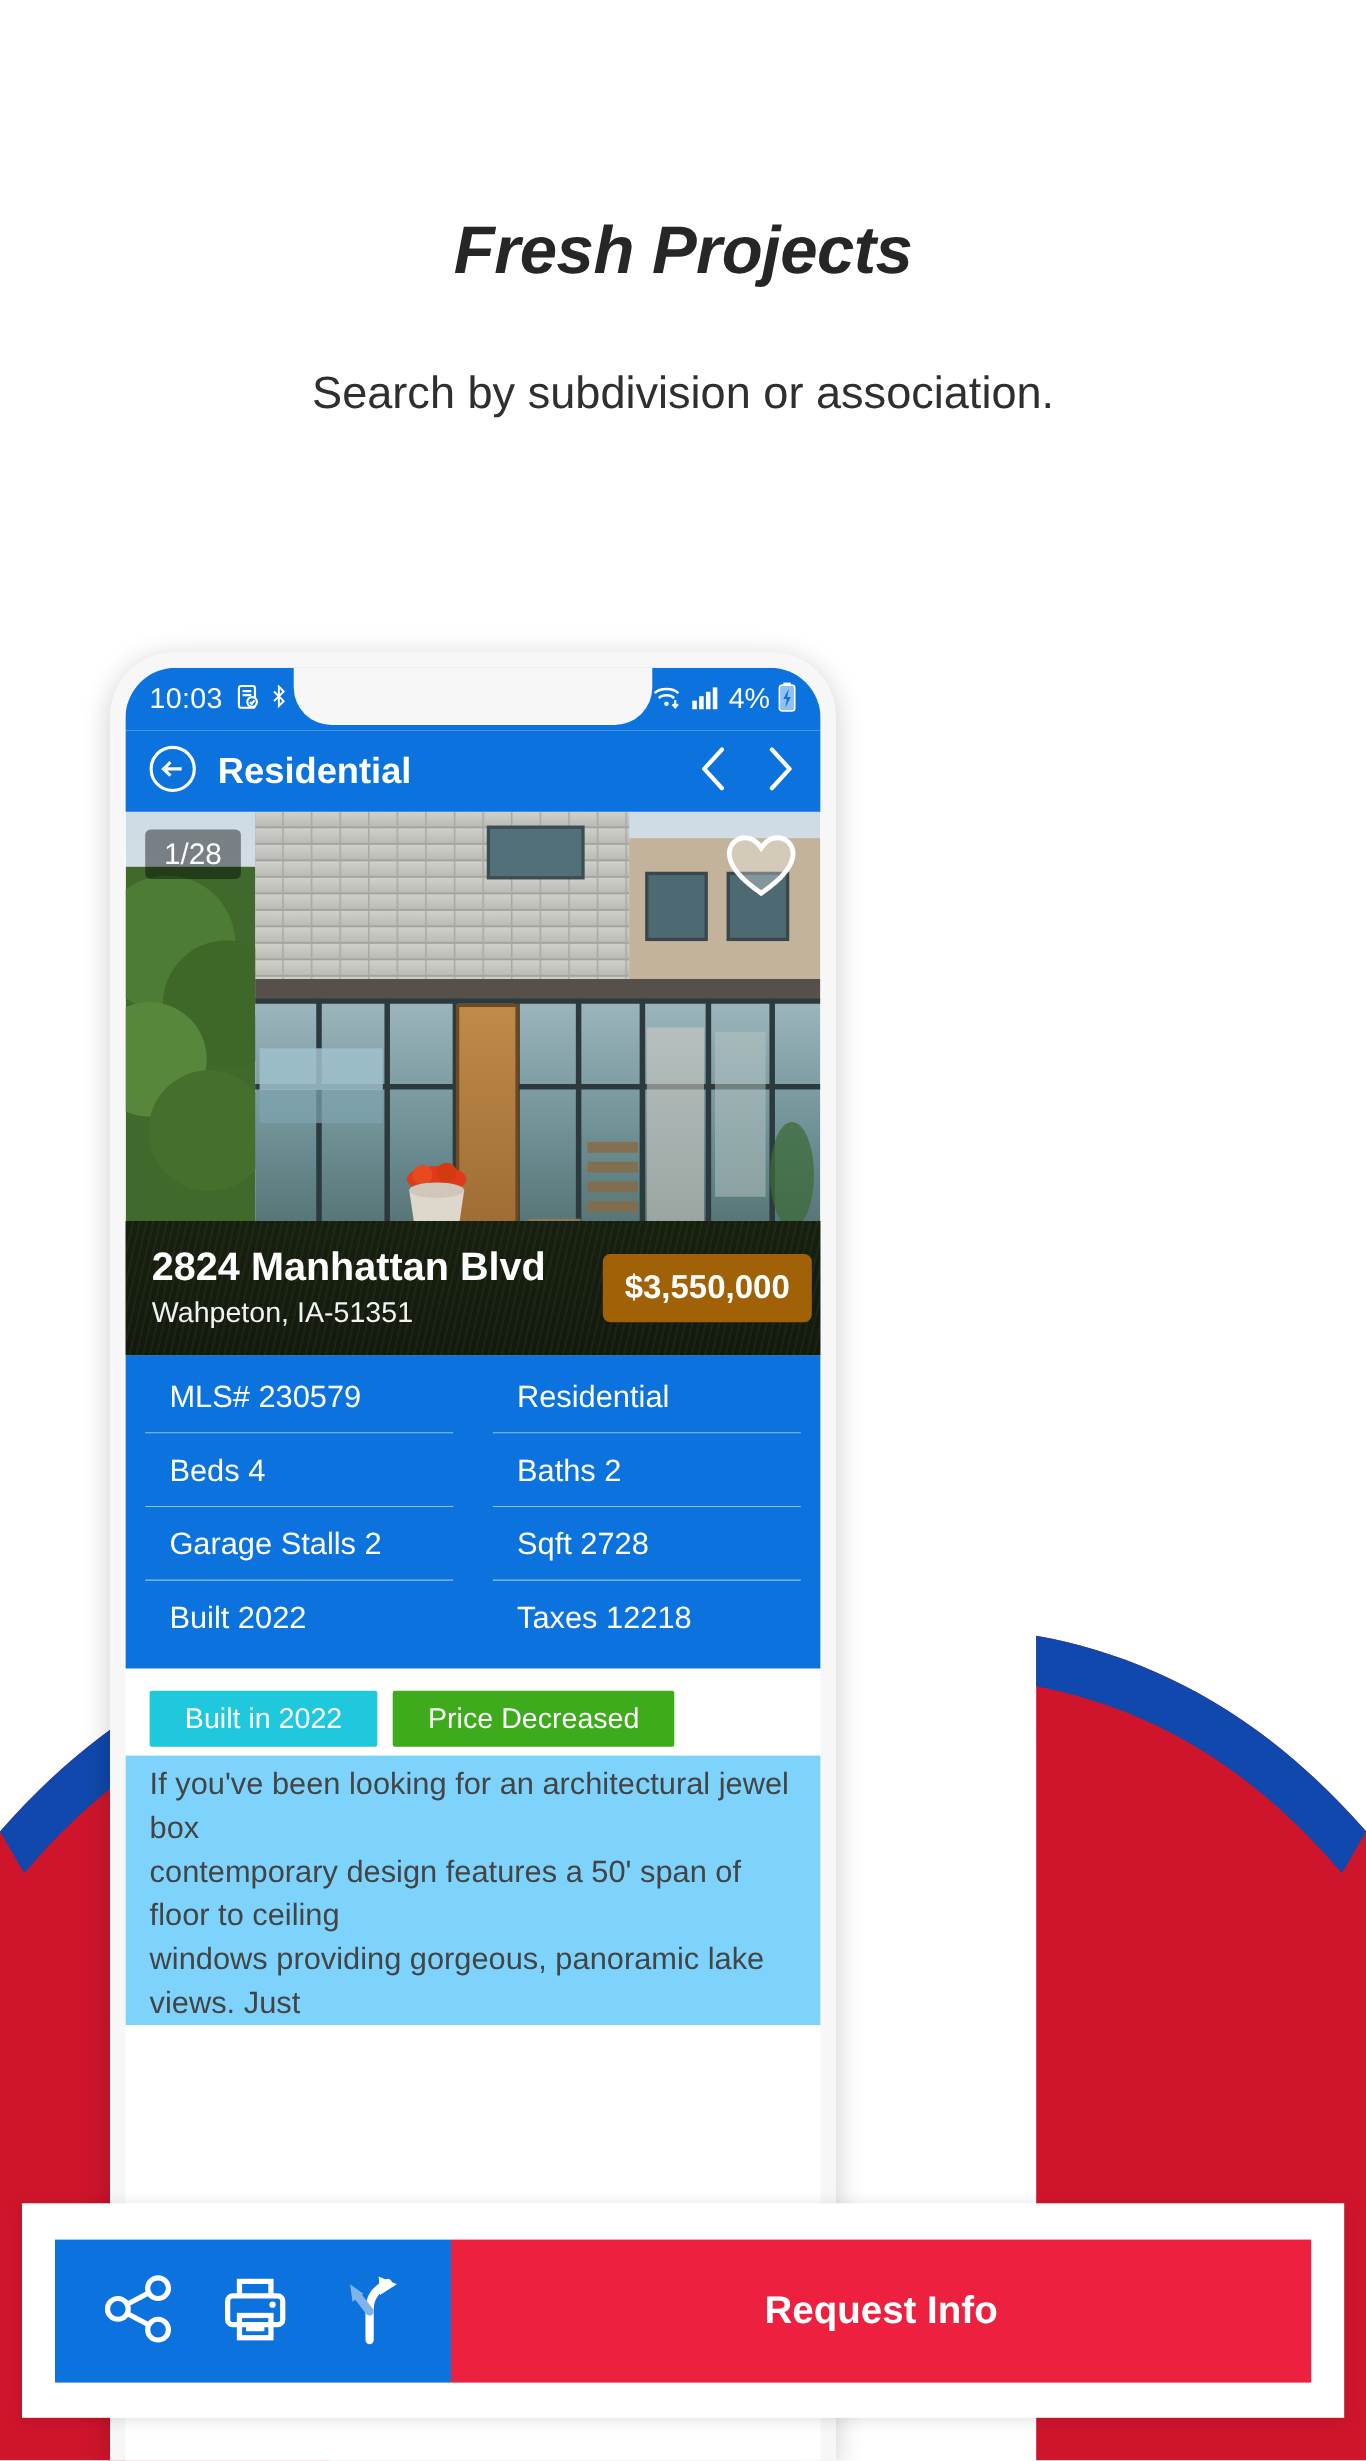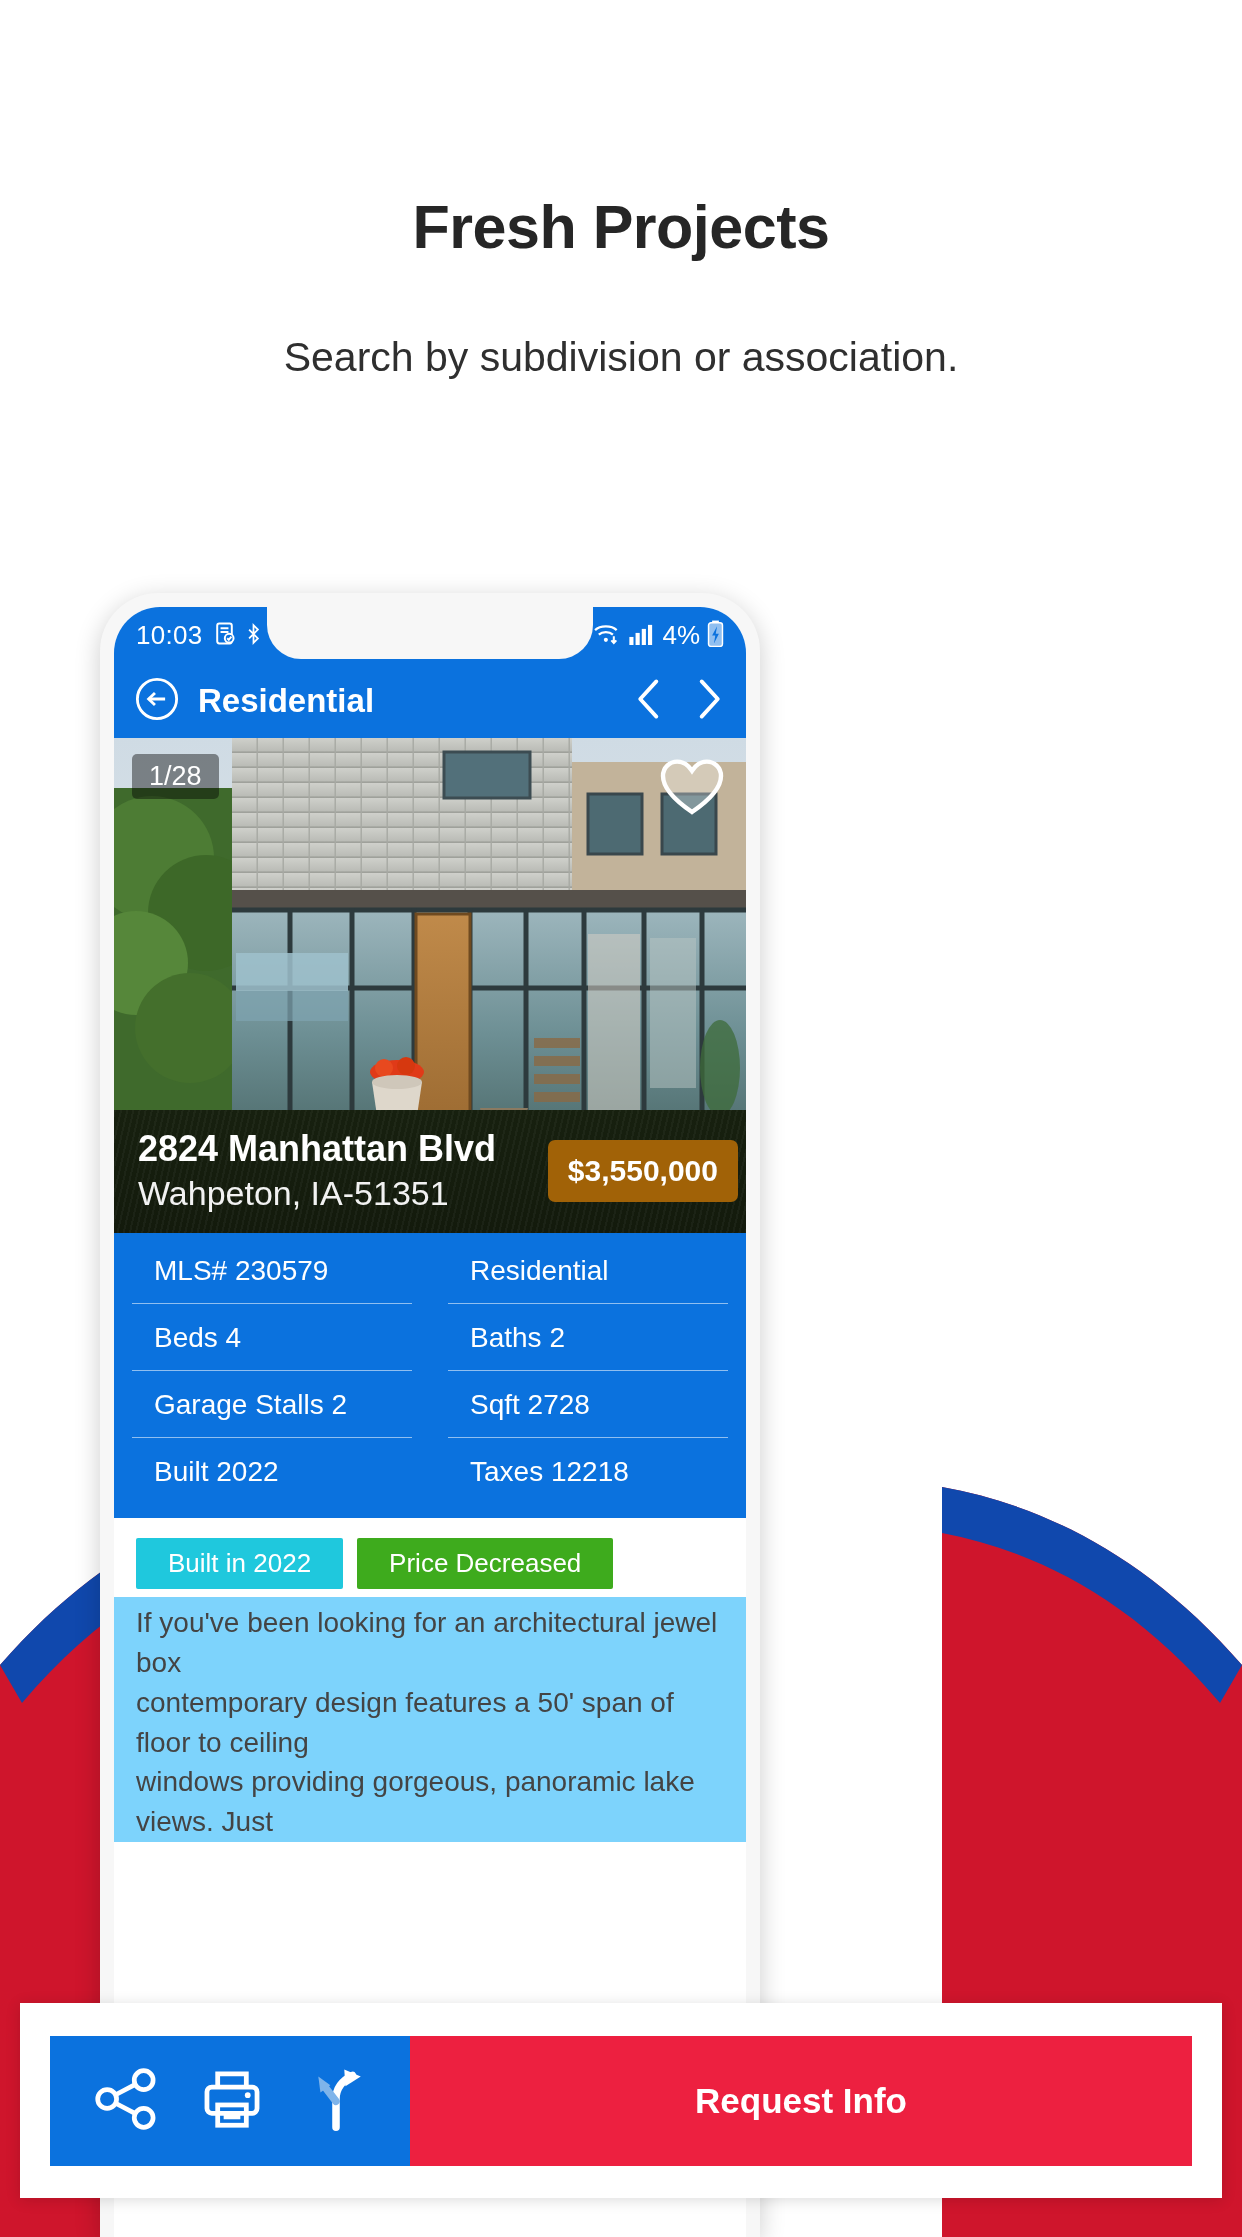--- a/index.html
+++ b/index.html
@@ -8,21 +8,21 @@
     background:#ffffff;
     font-family:"Liberation Sans", sans-serif;
     overflow:hidden;
   }
   #page { position:relative; width:1242px; height:2237px; background:#fff; overflow:hidden; }
 
   
   .hero-title {
     position:absolute; left:0; top:192px; width:1242px;
     text-align:center; font-size:61px; font-weight:bold;
-    color:#262626; letter-spacing:-0.5px;
+    color:#262626; letter-spacing:-0.5px;font-style:italic;
   }
   .hero-sub {
     position:absolute; left:0; top:334px; width:1242px;
     text-align:center; font-size:41px; font-weight:normal;
     color:#2f2f2f;
   }
 
   
   .deco { position:absolute; top:1255px; width:100%; height:982px; overflow:hidden; z-index:0; }
   .deco svg { display:block; }
@@ -85,21 +85,21 @@
     display:flex; align-items:center; justify-content:space-between;
   }
   .addr::before{
     content:""; position:absolute; inset:0;
     background:
       repeating-linear-gradient(103deg, rgba(255,255,255,.035) 0 2px, transparent 2px 6px),
       linear-gradient(180deg,#17200f 0%,#131a0c 100%);
   }
   .addr-text { position:relative; z-index:1; }
   .addr-line1 { font-size:36px; font-weight:bold; color:#fff; line-height:1.12; }
-  .addr-line2 { font-size:34px; color:#f2f2f2; margin-top:5px; }
+  .addr-line2 { font-size:26px; color:#f2f2f2; margin-top:5px; }
   .price {
     position:relative; z-index:1;
     background:#a16207; color:#fff; font-size:30px; font-weight:bold;
     padding:14px 20px; border-radius:7px; white-space:nowrap;
   }
 
   
   .grid { background:#0b72de; padding:4px 0 14px 0; }
   .grow { display:flex; }
   .gcell {

